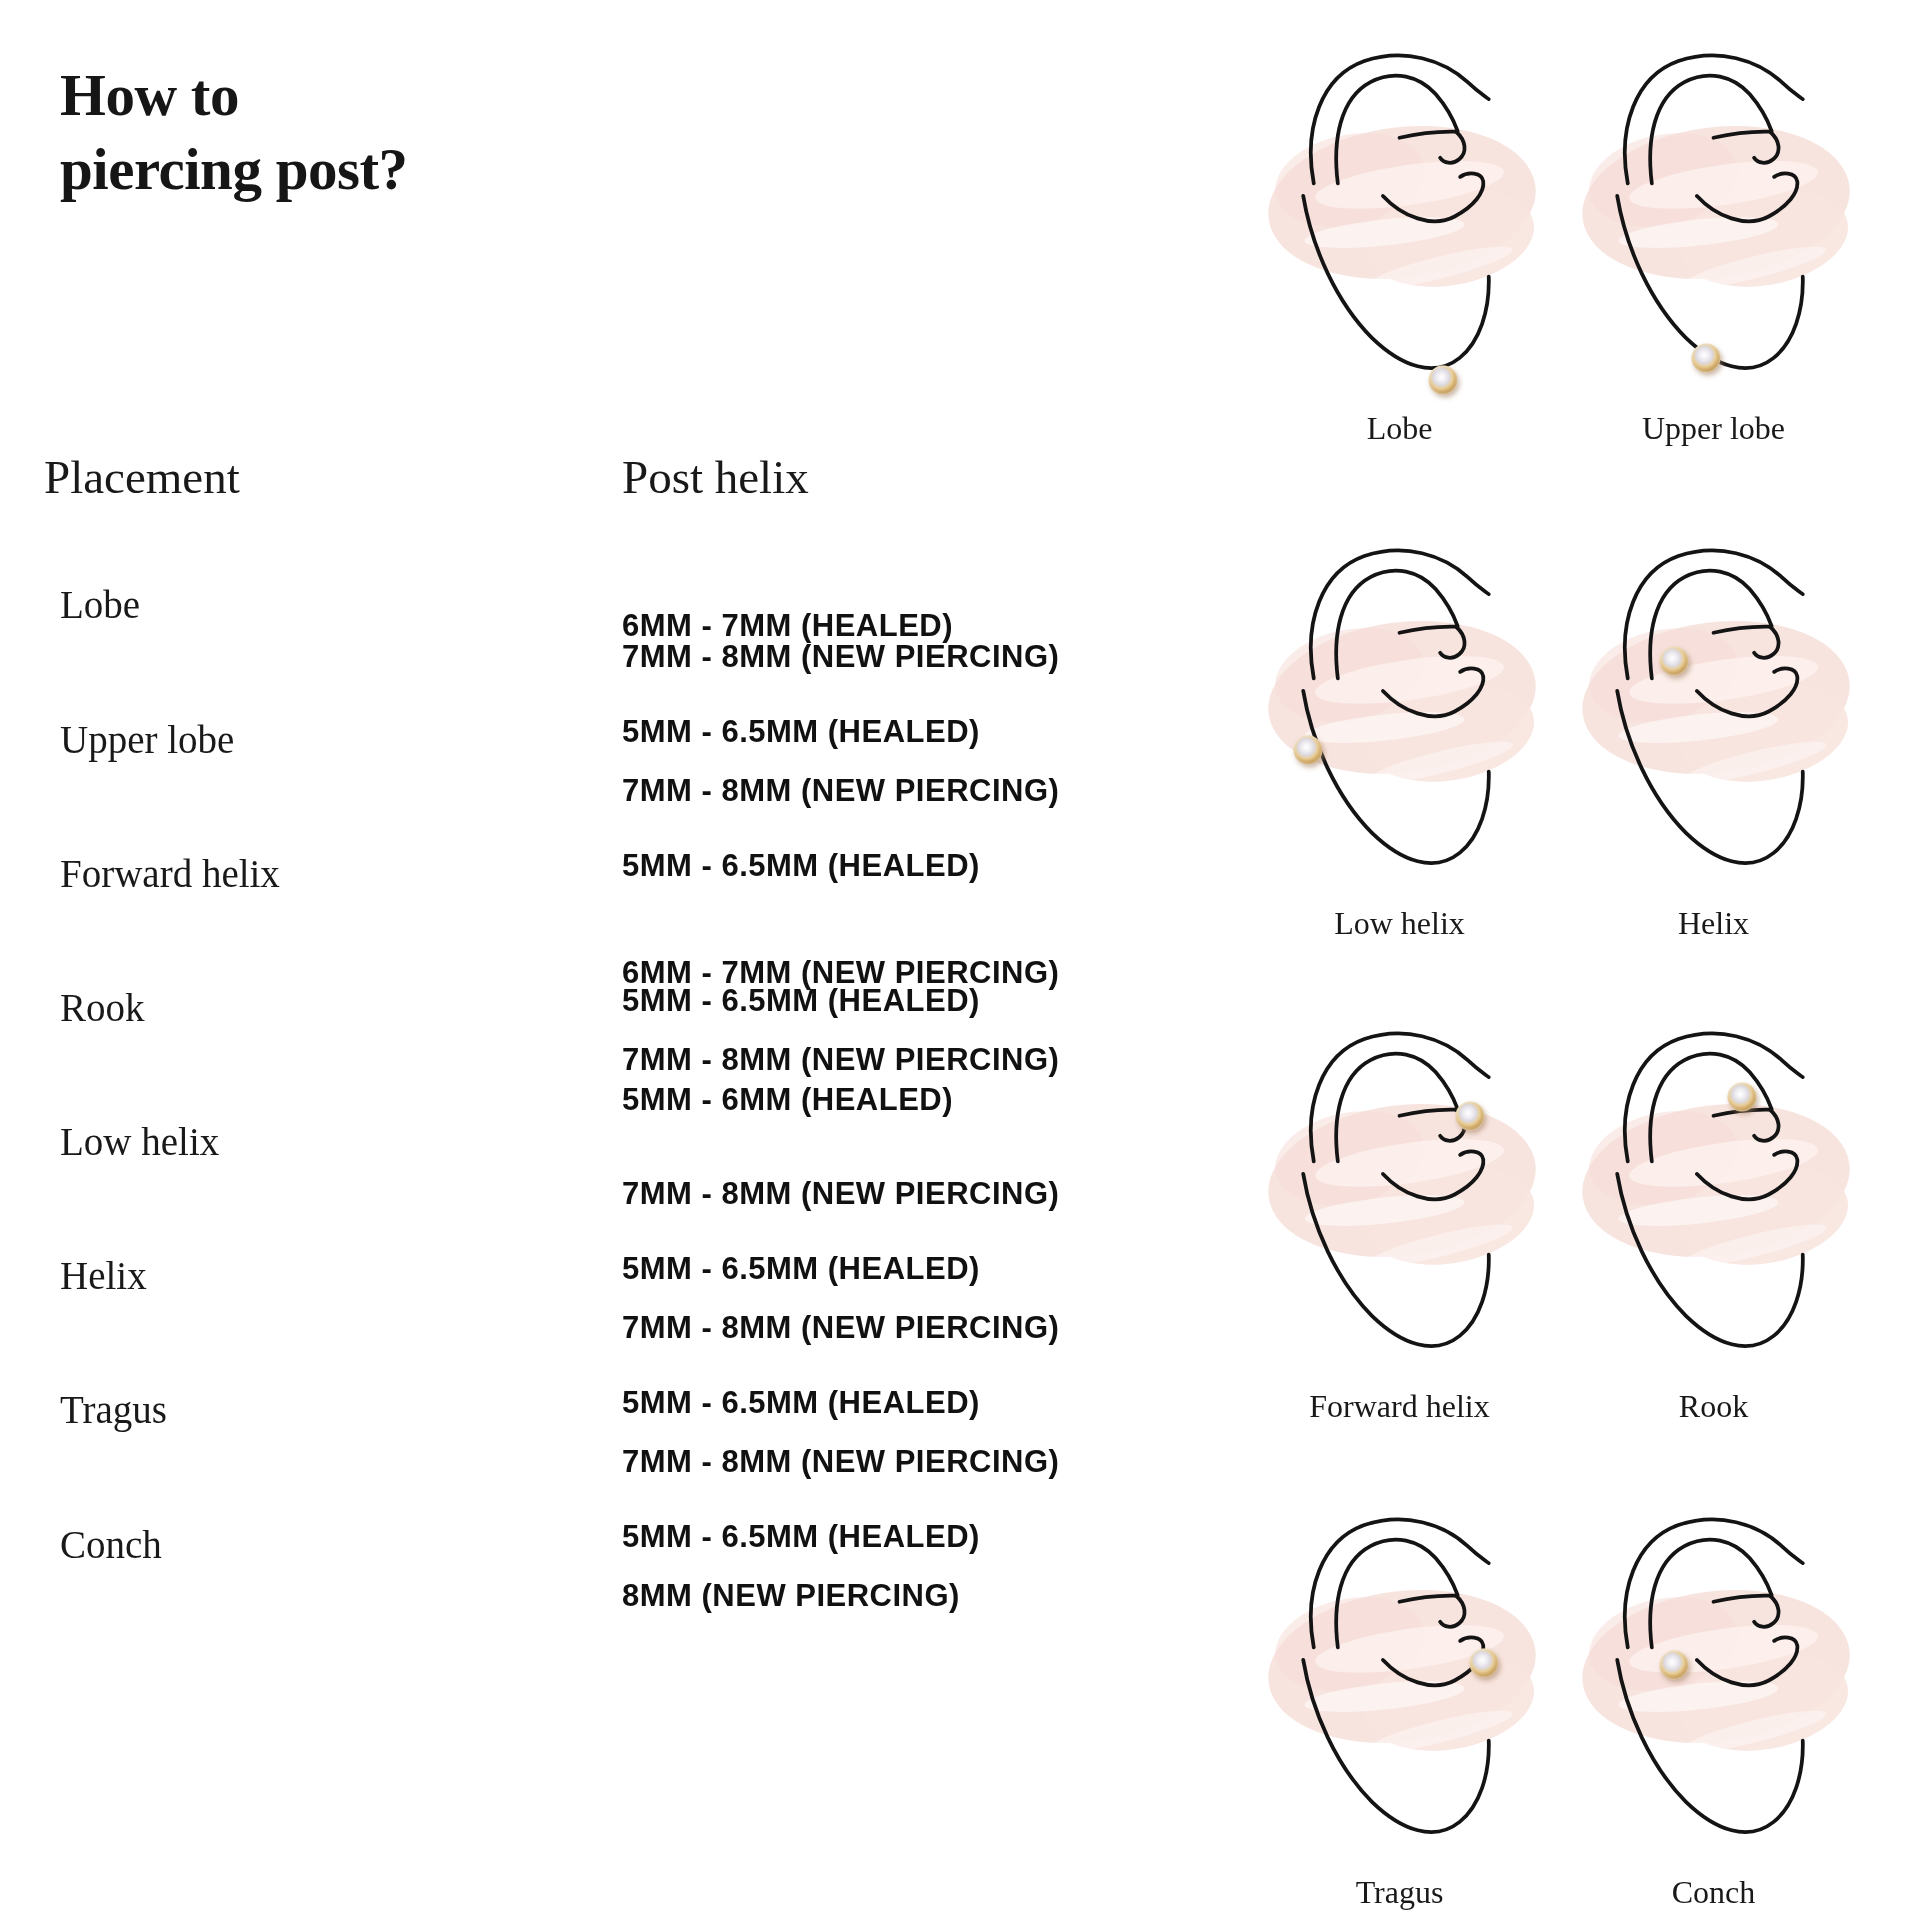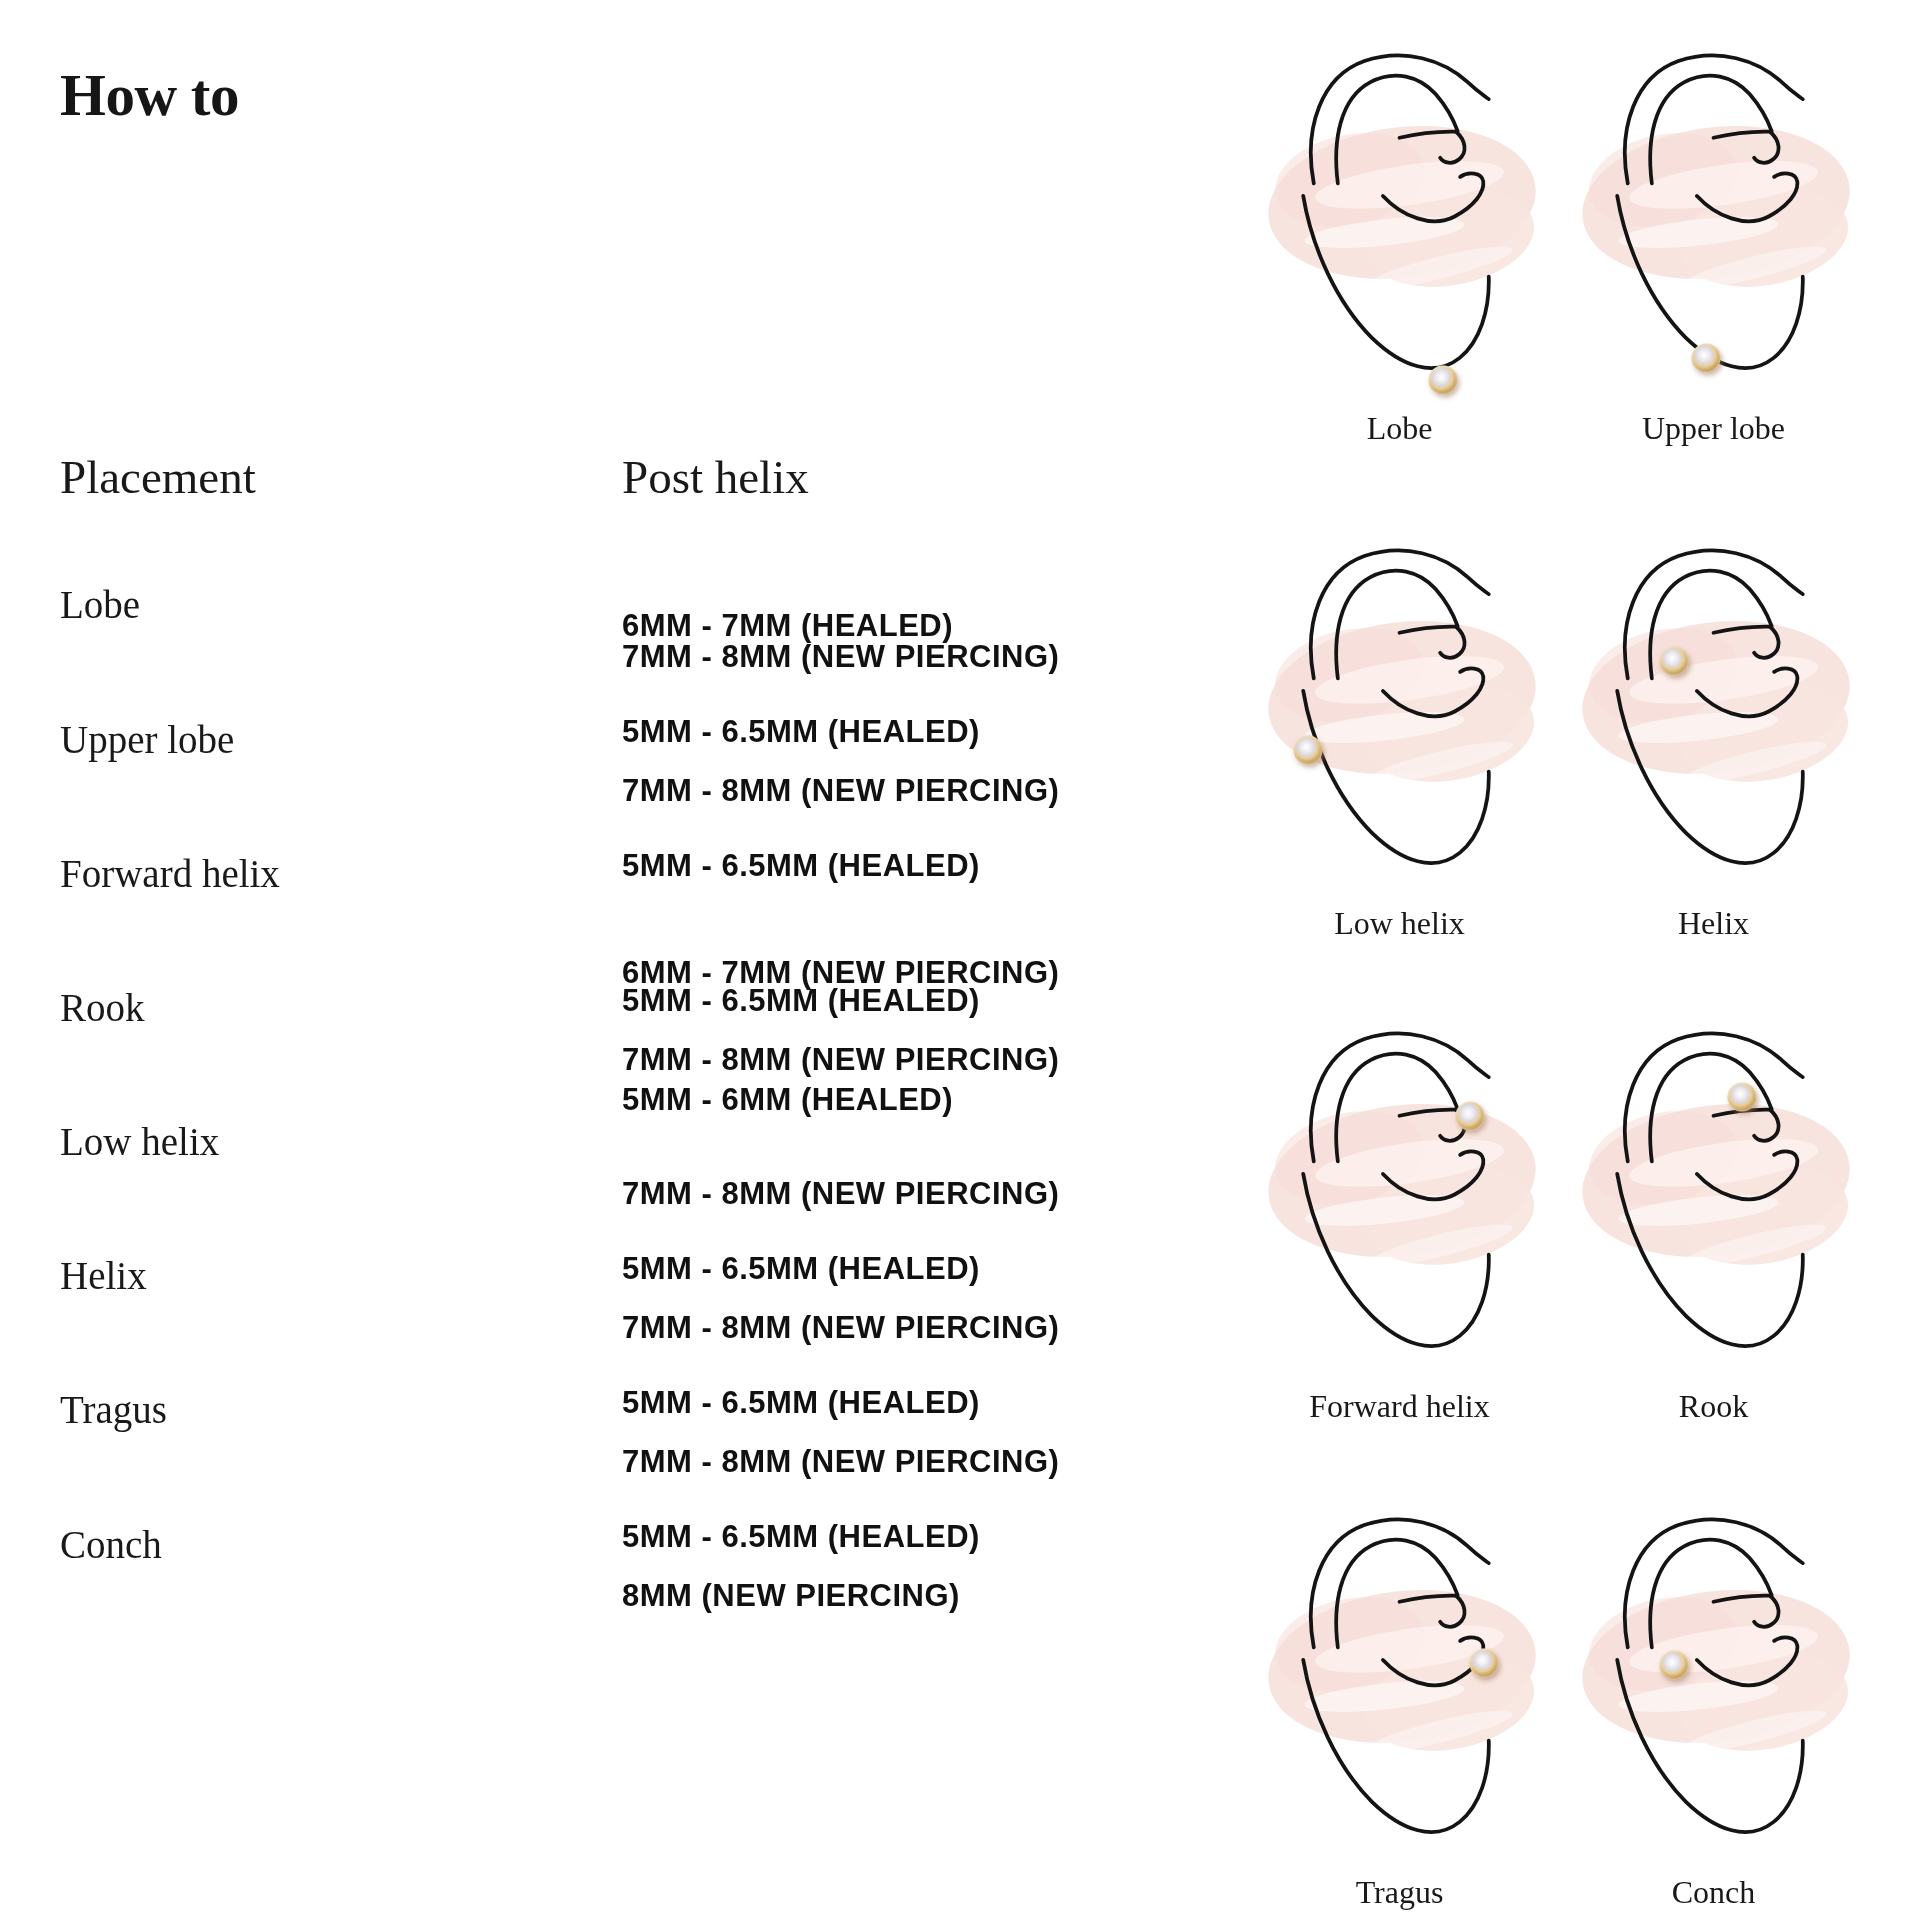--- a/index.html
+++ b/index.html
@@ -65,23 +65,24 @@
         <path d="M 280 171 C 315 163, 355 158, 393 159"></path>
         <path d="M 393 159 C 412 176, 416 200, 399 214 C 386 225, 368 222, 361 211"></path>
         <path d="M 247 287 C 285 328, 345 352, 390 328 C 428 308, 450 280, 447 258 C 444 240, 417 238, 401 249"></path>
         <path d="M 88 287 C 105 390, 155 500, 225 570 C 285 628, 350 650, 400 610 C 440 578, 460 515, 458 448"></path>
       </g>
     </defs>
   </svg>
 
   <div class="title">
     <div>How to</div>
+    <div>piercing post?</div>
   </div>
 
-  <div class="col-header" style="left:60px;">Placement</div>
+  <div class="col-header" style="left:44px;">Placement</div>
   <div class="col-header" style="left:622px;">Post helix</div>
 
   <div>
     <div class="placement-label" style="top:563px;">Lobe</div>
     <div class="postlen" style="top:588px;">6MM - 7MM (HEALED)</div>
     <div class="postlen" style="top:619px;">7MM - 8MM (NEW PIERCING)</div>
   </div>
   <div>
     <div class="placement-label" style="top:698px;">Upper lobe</div>
     <div class="postlen" style="top:694px;">5MM - 6.5MM (HEALED)</div>

